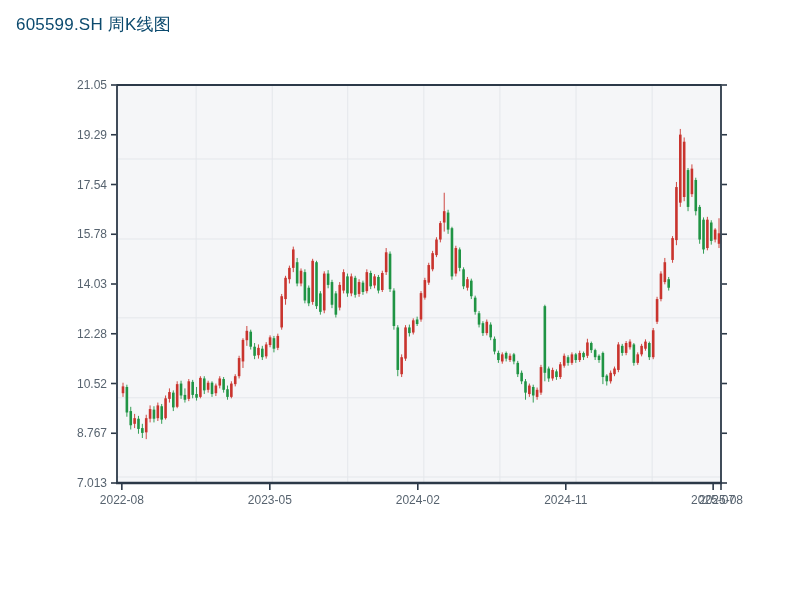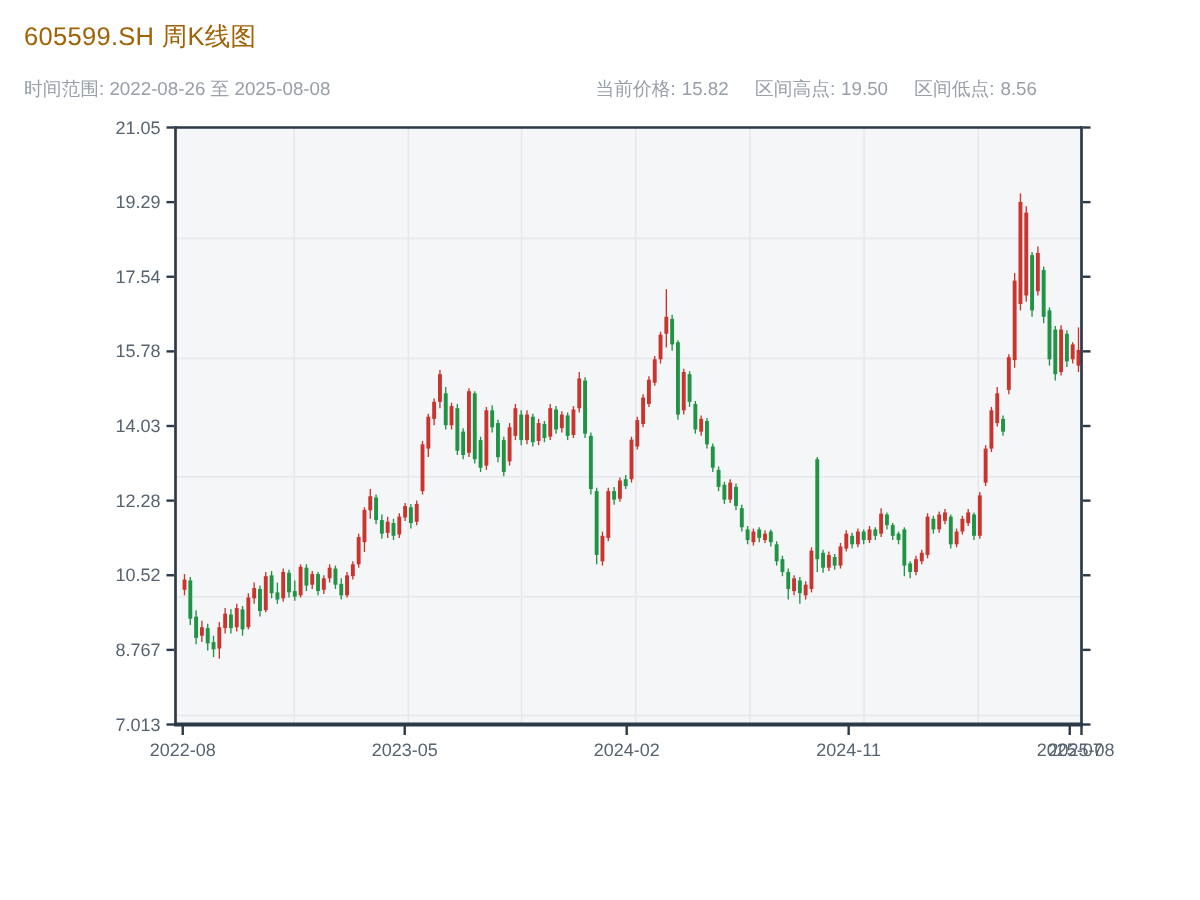--- a/index.html
+++ b/index.html
@@ -1,43 +1,35 @@
 <!DOCTYPE html>
 <html><head>
 <meta charset="utf-8">
 <style>
   html,body{margin:0;padding:0;background:#ffffff;}
   .figure{
     position:relative;width:800px;height:600px;background:#ffffff;overflow:hidden;
     font-family:"Liberation Sans","DejaVu Sans",sans-serif;
   }
   .title{
-    position:absolute;left:16px;top:13px;font-size:17px;color:#a16207;
+    position:absolute;left:16px;top:13px;font-size:17px;color:#0c4a6e;
     letter-spacing:0.2px;
   }
   .subrow{position:absolute;top:51px;left:0;width:100%;height:16px;font-size:12.5px;color:#99a0a9;}
   .sub-left{position:absolute;left:16px;top:0;white-space:nowrap;}
   .sub-right{position:absolute;left:397px;top:0;white-space:nowrap;}
   .stat{margin-right:14px;}
   .stat .lbl{margin-right:4px;}
   svg text{font-family:"Liberation Sans","DejaVu Sans",sans-serif;}
 </style>
 </head>
 <body>
 
 <div class="figure">
   <div class="title">605599.SH 周K线图</div>
-  <div class="subrow">
-    <span class="sub-left">时间范围: 2022-08-26 至 2025-08-08</span>
-    <span class="sub-right">
-      <span class="stat"><span class="lbl">当前价格:</span><span>15.82</span></span>
-      <span class="stat"><span class="lbl">区间高点:</span><span>19.50</span></span>
-      <span class="stat"><span class="lbl">区间低点:</span><span>8.56</span></span>
-    </span>
-  </div>
   <svg id="chart" width="800" height="600" viewBox="0 0 800 600" style="position:absolute;left:0;top:0;">
       <rect x="117" y="85" width="604" height="398" fill="#f5f6f8"></rect>
       <line x1="117" x2="721" y1="159.02800000000002" y2="159.02800000000002" stroke="#e4e7eb" stroke-width="1"></line>
       <line x1="117" x2="721" y1="239.026" y2="239.026" stroke="#e4e7eb" stroke-width="1"></line>
       <line x1="117" x2="721" y1="317.83" y2="317.83" stroke="#e4e7eb" stroke-width="1"></line>
       <line x1="117" x2="721" y1="397.82800000000003" y2="397.82800000000003" stroke="#e4e7eb" stroke-width="1"></line>
       <line x1="117" x2="721" y1="477.03" y2="477.03" stroke="#e4e7eb" stroke-width="1"></line>
       <line x1="196.12400000000002" x2="196.12400000000002" y1="85" y2="483" stroke="#e4e7eb" stroke-width="1"></line>
       <line x1="272.228" x2="272.228" y1="85" y2="483" stroke="#e4e7eb" stroke-width="1"></line>
       <line x1="347.728" x2="347.728" y1="85" y2="483" stroke="#e4e7eb" stroke-width="1"></line>

